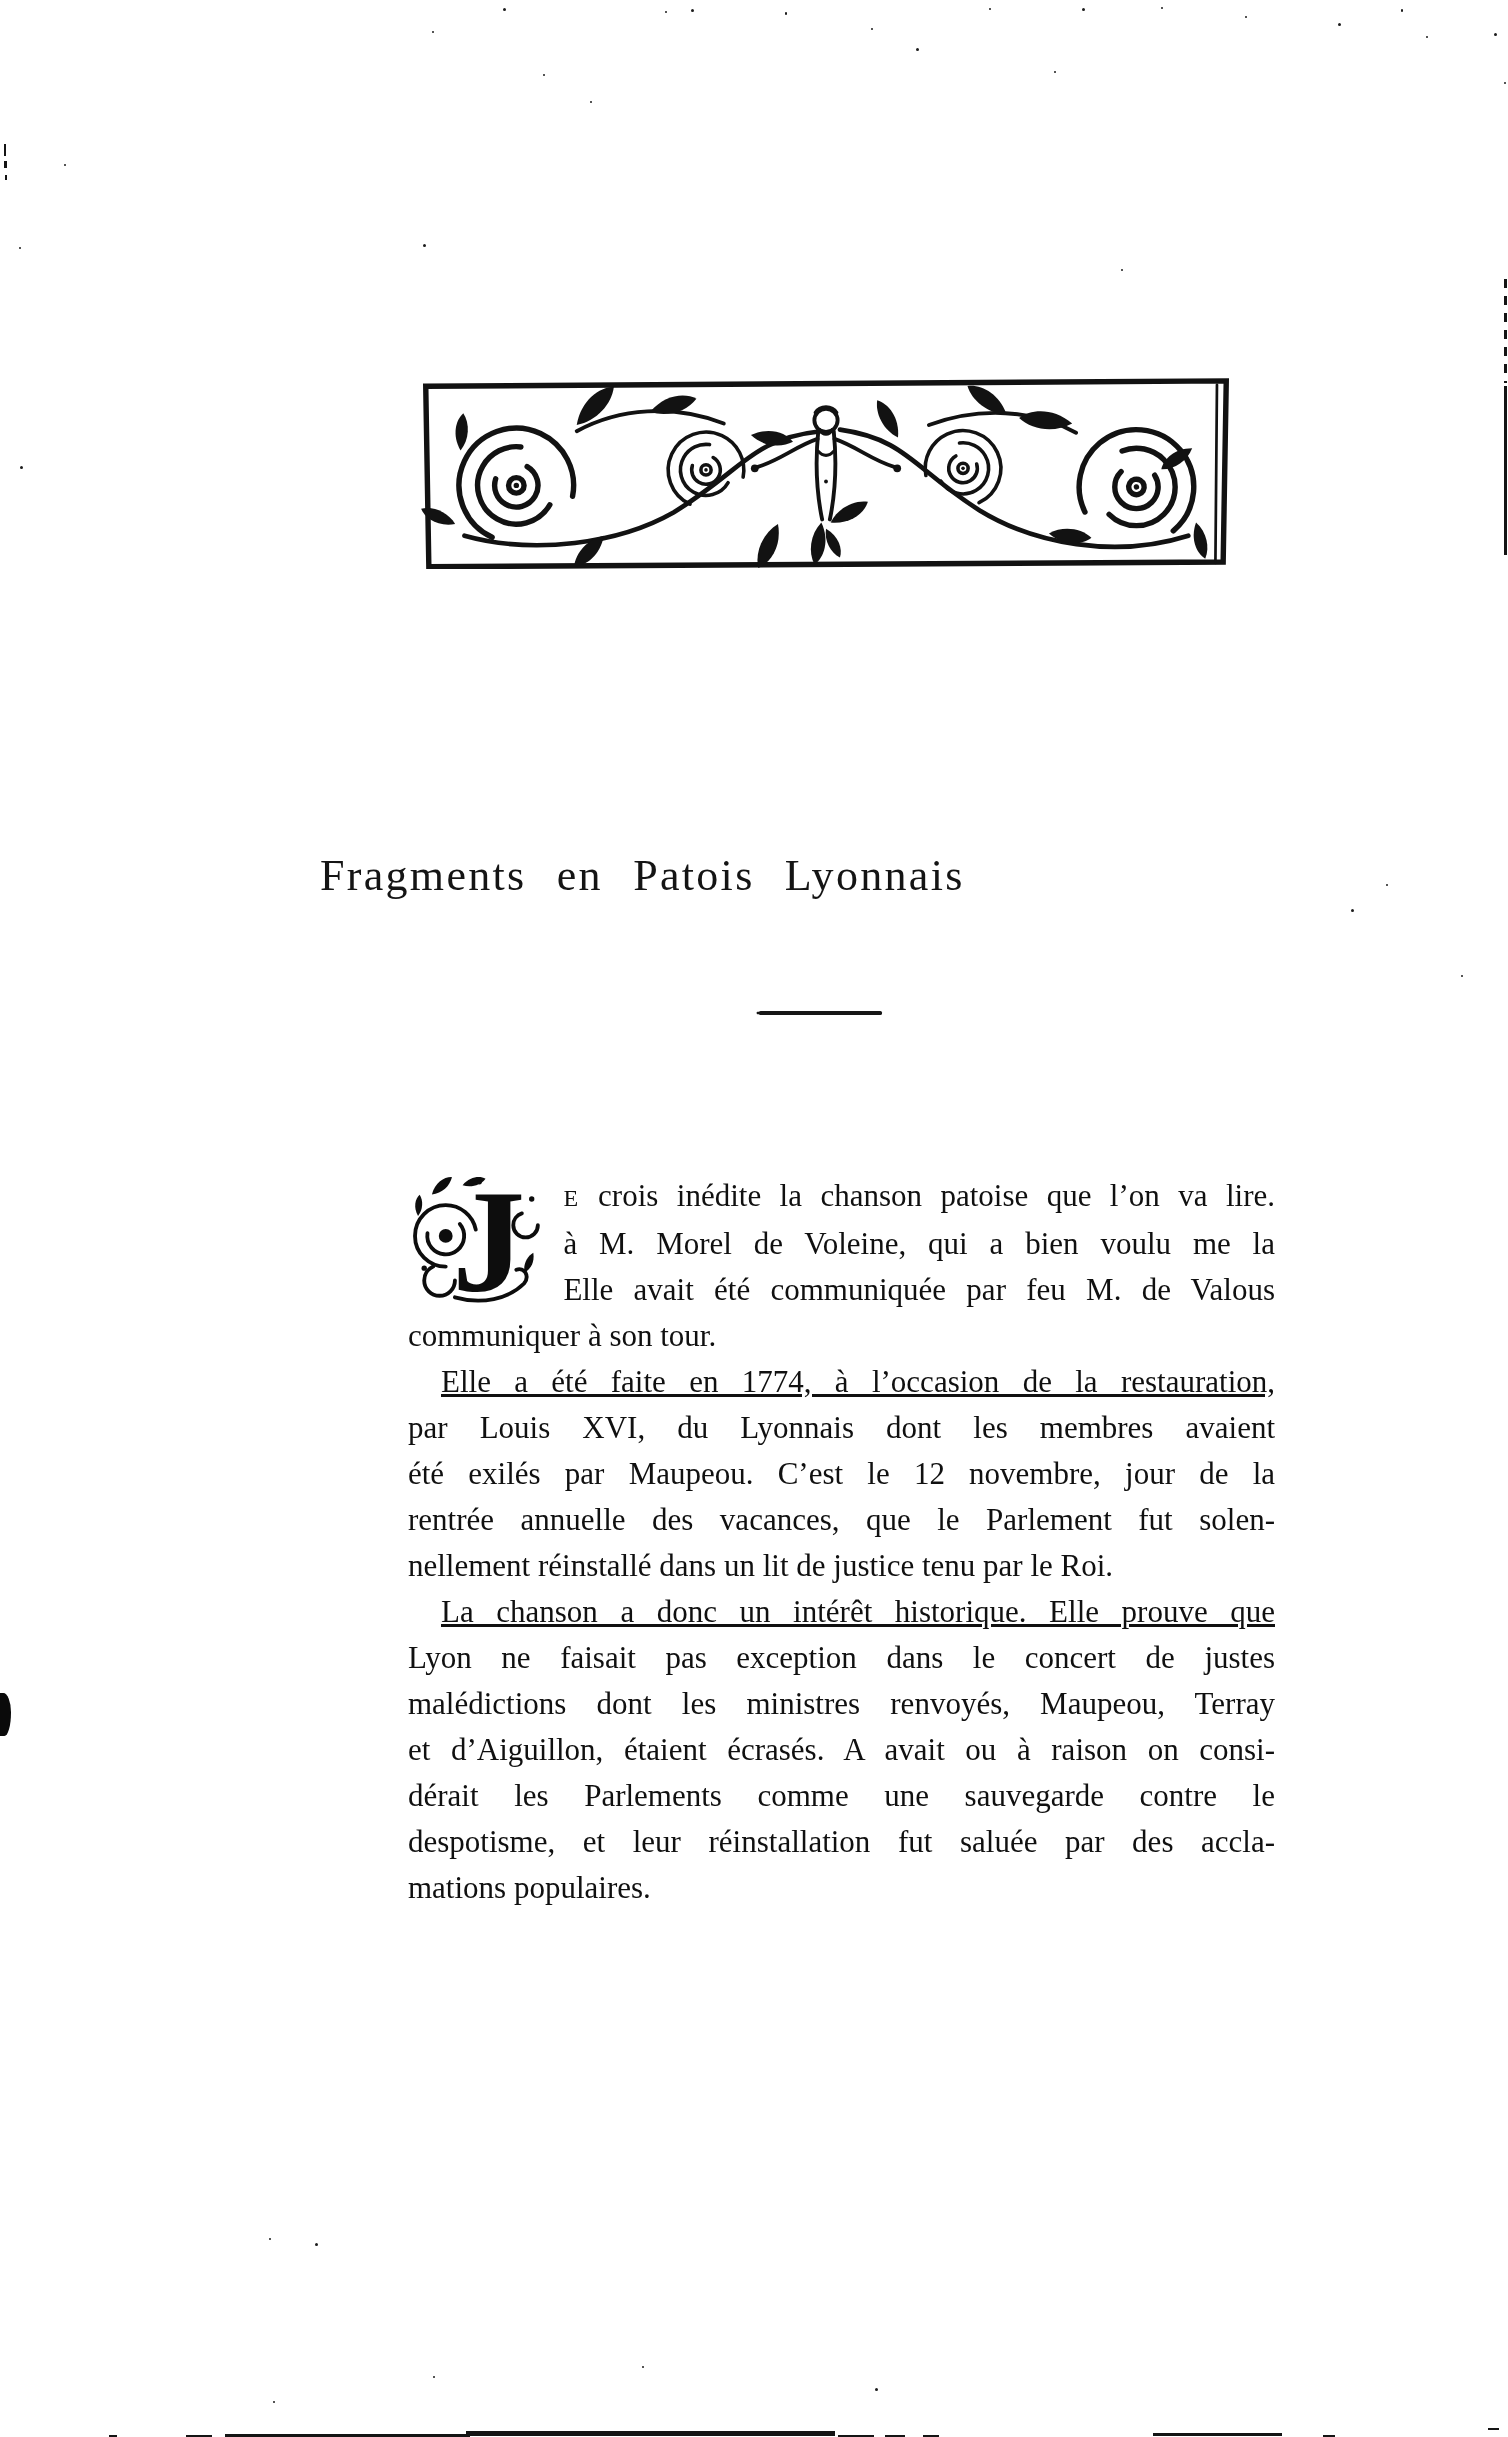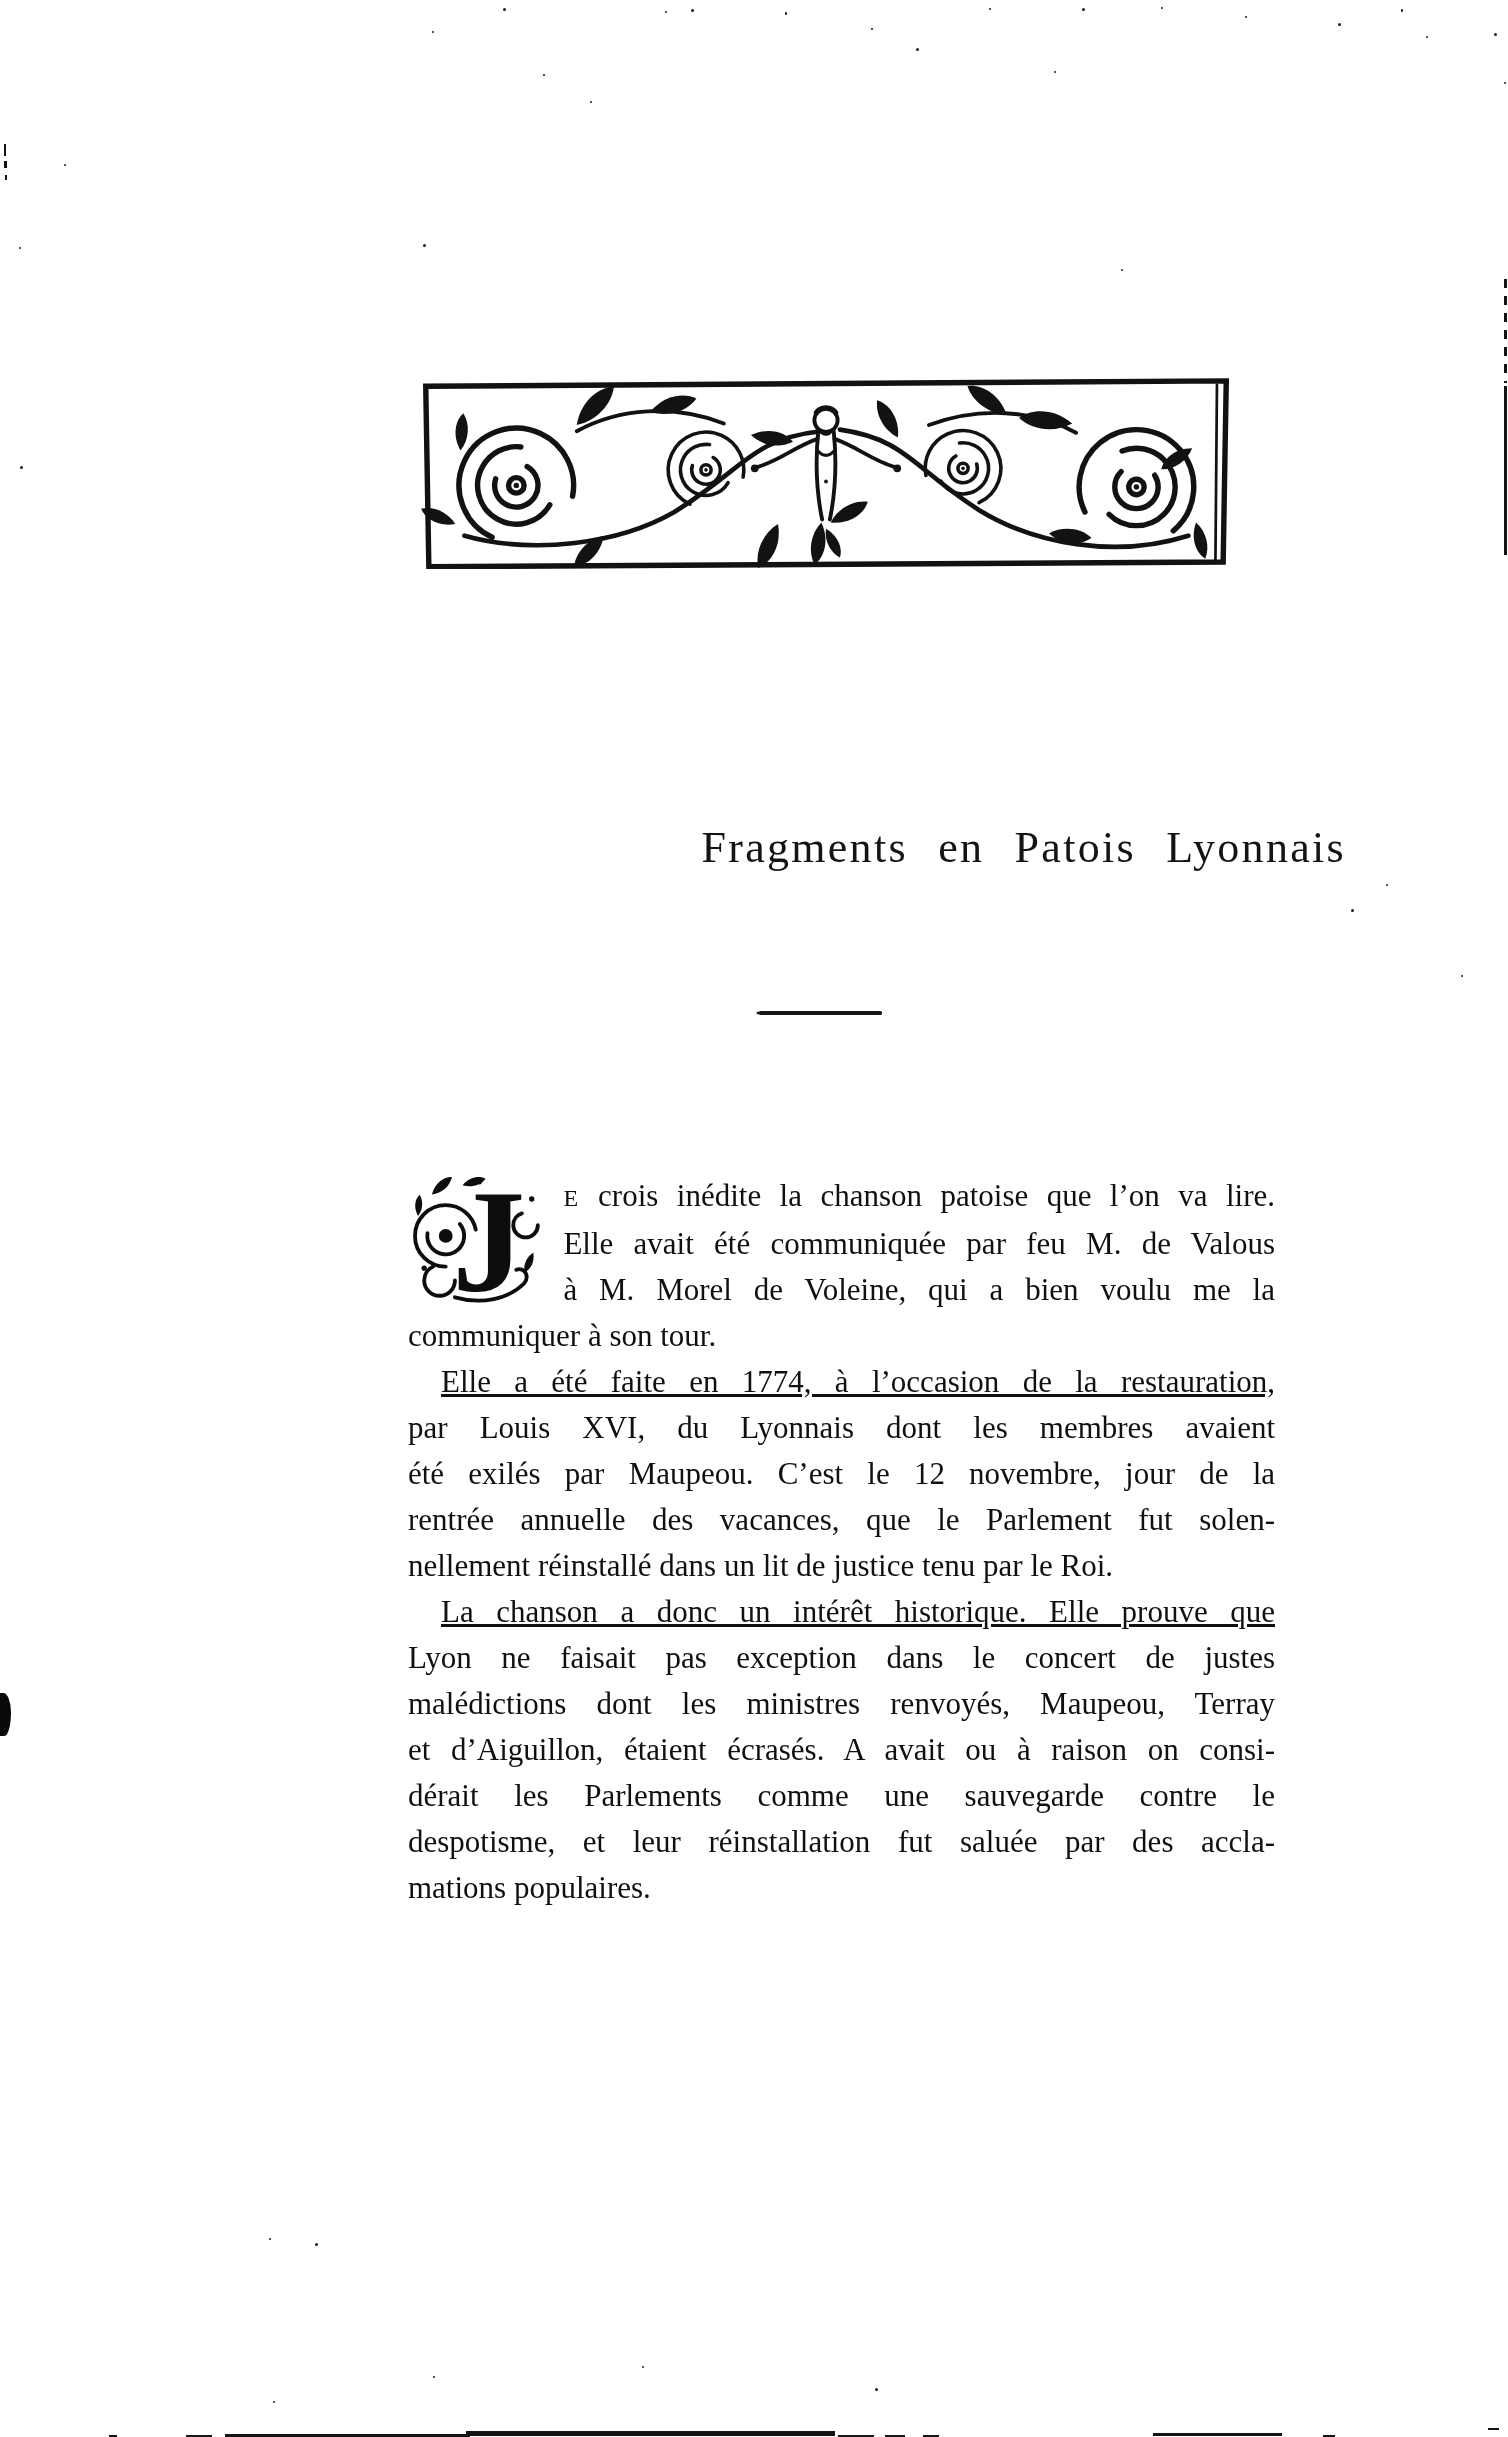--- a/index.html
+++ b/index.html
@@ -15,22 +15,22 @@
   
   .headpiece {
     position:absolute; left:417px; top:377px;
     width:818px; height:192px;
   }
   .headpiece svg { width:100%; height:100%; color:#121212; }
   .engrave { stroke:currentColor; fill:none; stroke-linecap:round; }
 
   
   .title {
-    position:absolute; left:320px; top:822px; width:1026px;
-    margin:0; text-align:right;
+    position:absolute; left:320px; top:850px; width:1026px;
+    margin:0; text-align:left;
     font-weight:400; font-size:44px; line-height:1.2;
     letter-spacing:2.3px; word-spacing:17px;
     color:#141414;
   }
 
   
   .divider {
     position:absolute; left:759px; top:1011px;
     width:123px; height:3.9px; background:#161616;
     border-radius:1.6px;
@@ -157,22 +157,22 @@
             <use href="#leaf" transform="translate(12,52) rotate(-60) scale(0.4)"></use>
             <use href="#leaf" transform="translate(162,100) rotate(140) scale(0.4)"></use>
             <circle cx="160" cy="30" r="3.5"></circle>
             <circle cx="20" cy="120" r="3.5"></circle>
             <circle cx="92" cy="8" r="3"></circle>
           </g>
           <text x="104" y="150" text-anchor="middle" font-family="Liberation Serif, DejaVu Serif, serif" font-size="190" font-weight="bold" fill="currentColor">J</text>
         </svg>
       </span>
       <div class="line first">E crois inédite la chanson patoise que l’on va lire.</div>
+      <div class="line">à M. Morel de Voleine, qui a bien voulu me la</div>
       <div class="line">Elle avait été communiquée par feu M. de Valous</div>
-      <div class="line">à M. Morel de Voleine, qui a bien voulu me la</div>
       <div class="line last">communiquer à son tour.</div>
     </div>
 
     <div class="p p2">
       <div class="line indent">Elle a été faite en 1774, à l’occasion de la restauration,</div>
       <div class="line">par Louis XVI, du Lyonnais dont les membres avaient</div>
       <div class="line">été exilés par Maupeou. C’est le 12 novembre, jour de la</div>
       <div class="line">rentrée annuelle des vacances, que le Parlement fut solen-</div>
       <div class="line last">nellement réinstallé dans un lit de justice tenu par le Roi.</div>
     </div>

